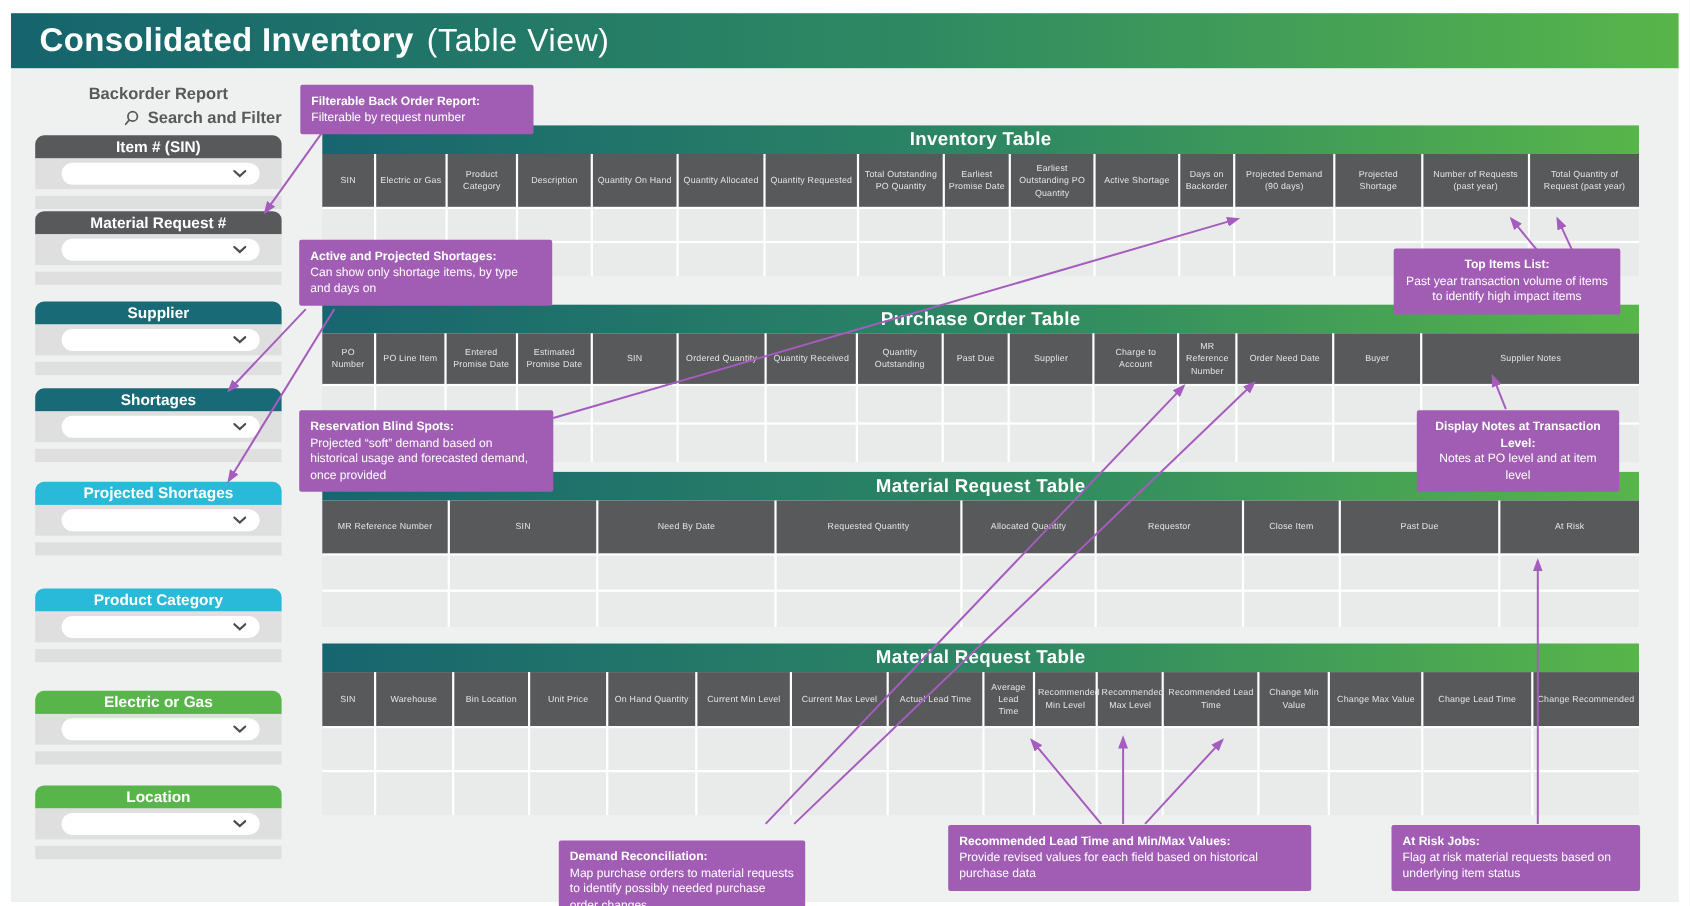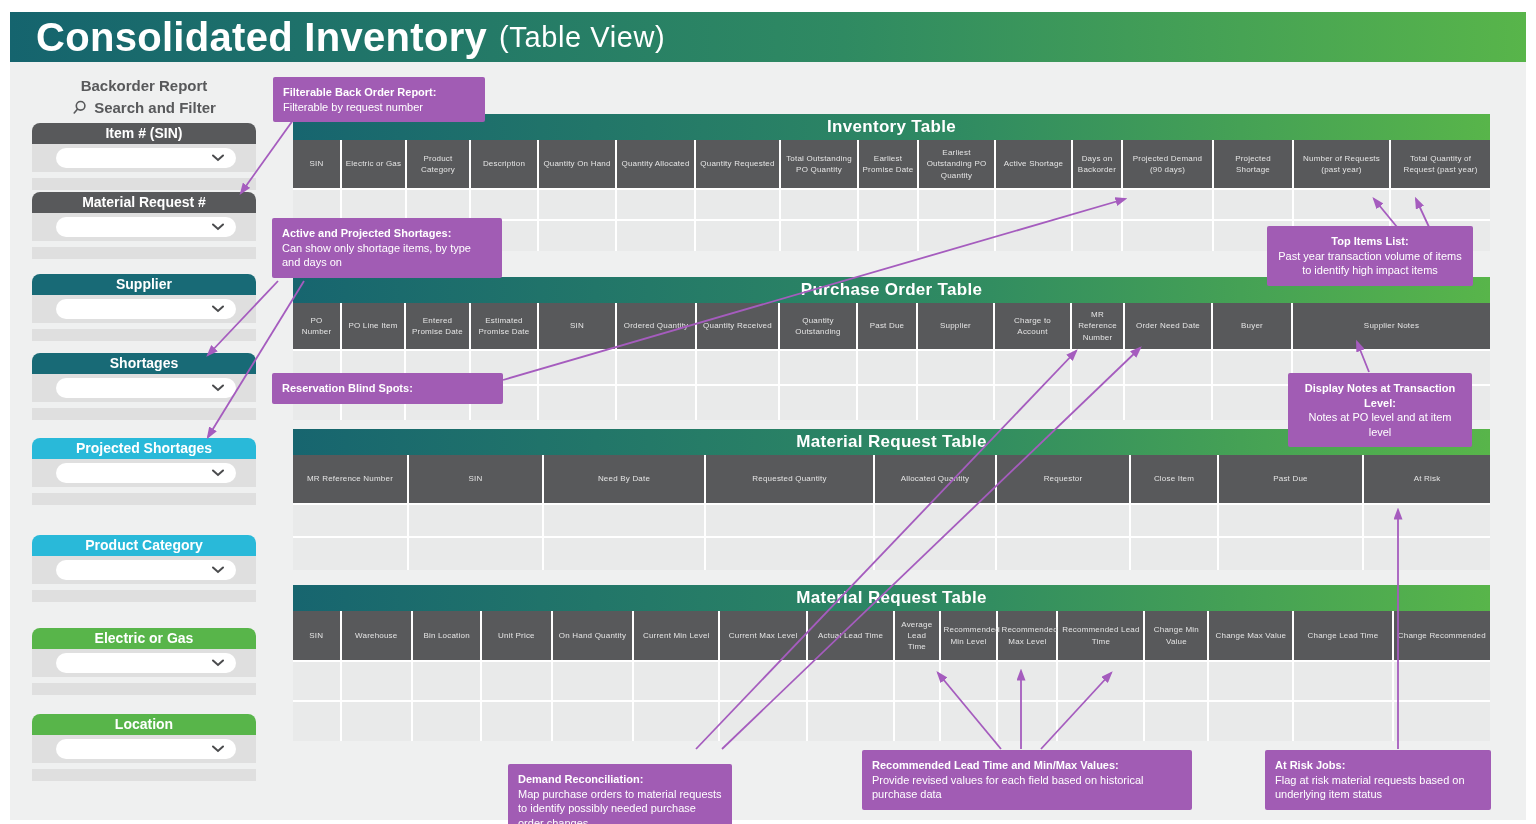--- a/index.html
+++ b/index.html
@@ -5,28 +5,28 @@
   html,body{margin:0;padding:0;}
   body{width:1536px;height:824px;position:relative;background:#ffffff;
        font-family:"Liberation Sans", sans-serif;overflow:hidden;}
 
   .content-bg{position:absolute;left:10px;top:62px;width:1516px;height:758px;background:#eff0f0;}
 
   
   .app-header{position:absolute;left:10px;top:12px;width:1516px;height:50px;
     background:linear-gradient(90deg,#15646E 0%,#2F8A62 55%,#58B54A 100%);
     display:flex;align-items:center;padding-left:26px;box-sizing:border-box;color:#fff;}
-  .app-title{font-weight:bold;font-size:40px;letter-spacing:.3px;text-align:center;}
+  .app-title{font-weight:bold;font-size:30px;letter-spacing:.3px;text-align:center;}
   .app-subtitle{font-weight:normal;font-size:29px;margin-left:12px;letter-spacing:.6px;}
 
   
   .sb-title{position:absolute;left:32px;top:77px;width:224px;text-align:center;
     font-weight:bold;font-size:15px;color:#58595b;}
   .sb-search{position:absolute;left:32px;top:99px;width:224px;display:flex;gap:7px;
-    align-items:center;justify-content:center;font-weight:bold;font-size:15px;color:#58595b;}
+    align-items:center;justify-content:flex-end;font-weight:bold;font-size:15px;color:#58595b;}
   .fgroup{position:absolute;left:32px;width:224px;}
   .fhead{height:21px;line-height:21px;text-align:center;color:#fff;font-weight:bold;
     font-size:14px;border-radius:8px 8px 0 0;}
   .fh-gray{background:#58595B}.fh-teal{background:#186A76}
   .fh-cyan{background:#29B9D9}.fh-green{background:#58B54A}
   .fbody{background:#dfdfdf;height:28px;padding-top:4px;box-sizing:border-box;}
   .pill{background:#fff;height:20px;margin:0 20px 0 24px;border-radius:11px;position:relative;}
   .pill svg{position:absolute;right:12px;top:6px;}
   .fstrip{background:#dfdfdf;height:12px;margin-top:6px;}
 
@@ -430,20 +430,21 @@
   <span>Filterable by request number</span>
 </div>
 
 <div class="callout" style="left:272px;top:218px;width:230px">
   <b>Active and Projected Shortages:</b>
   <span>Can show only shortage items, by type and days on</span>
 </div>
 
 <div class="callout" style="left:272px;top:373px;width:231px">
   <b>Reservation Blind Spots:</b>
+  <span>Projected “soft” demand based on historical usage and forecasted demand, once provided</span>
 </div>
 
 <div class="callout center" style="left:1267px;top:226px;width:206px">
   <b>Top Items List:</b>
   <span>Past year transaction volume of items to identify high impact items</span>
 </div>
 
 <div class="callout center" style="left:1288px;top:373px;width:184px">
   <b>Display Notes at Transaction Level:</b>
   <span>Notes at PO level and at item level</span>

